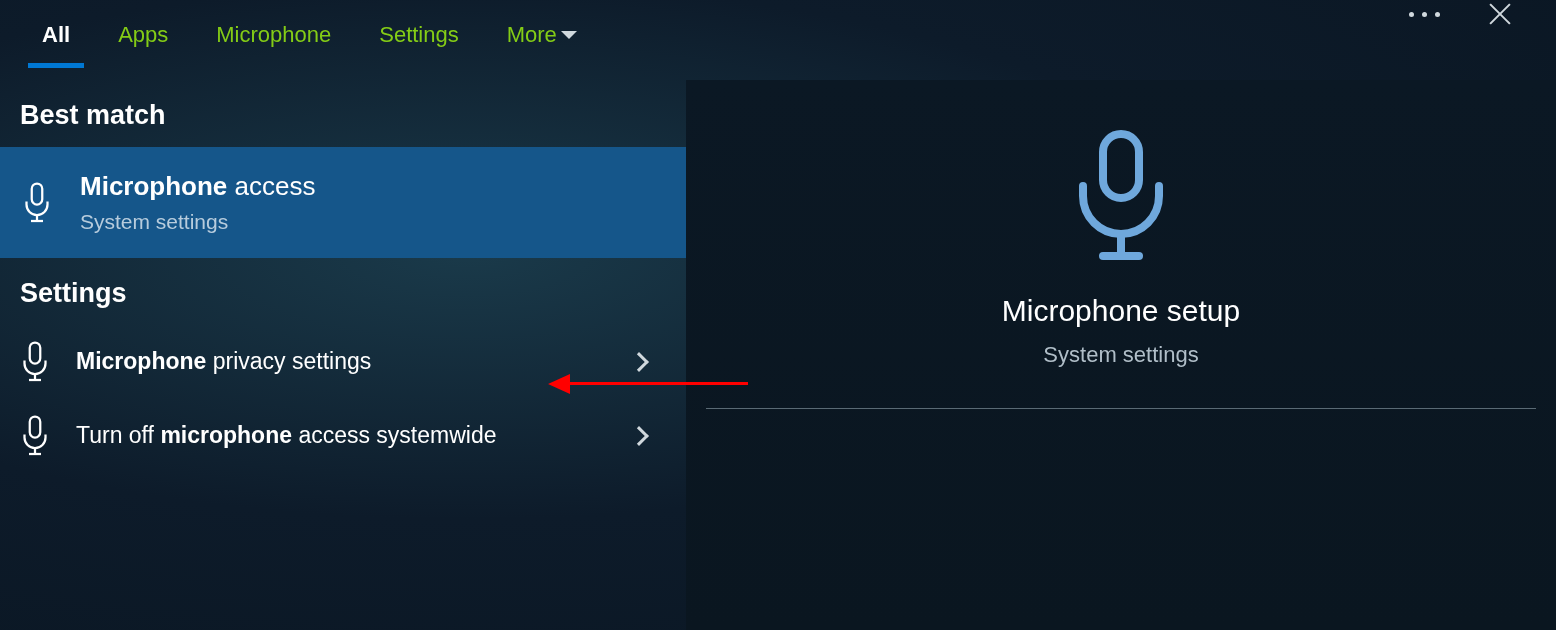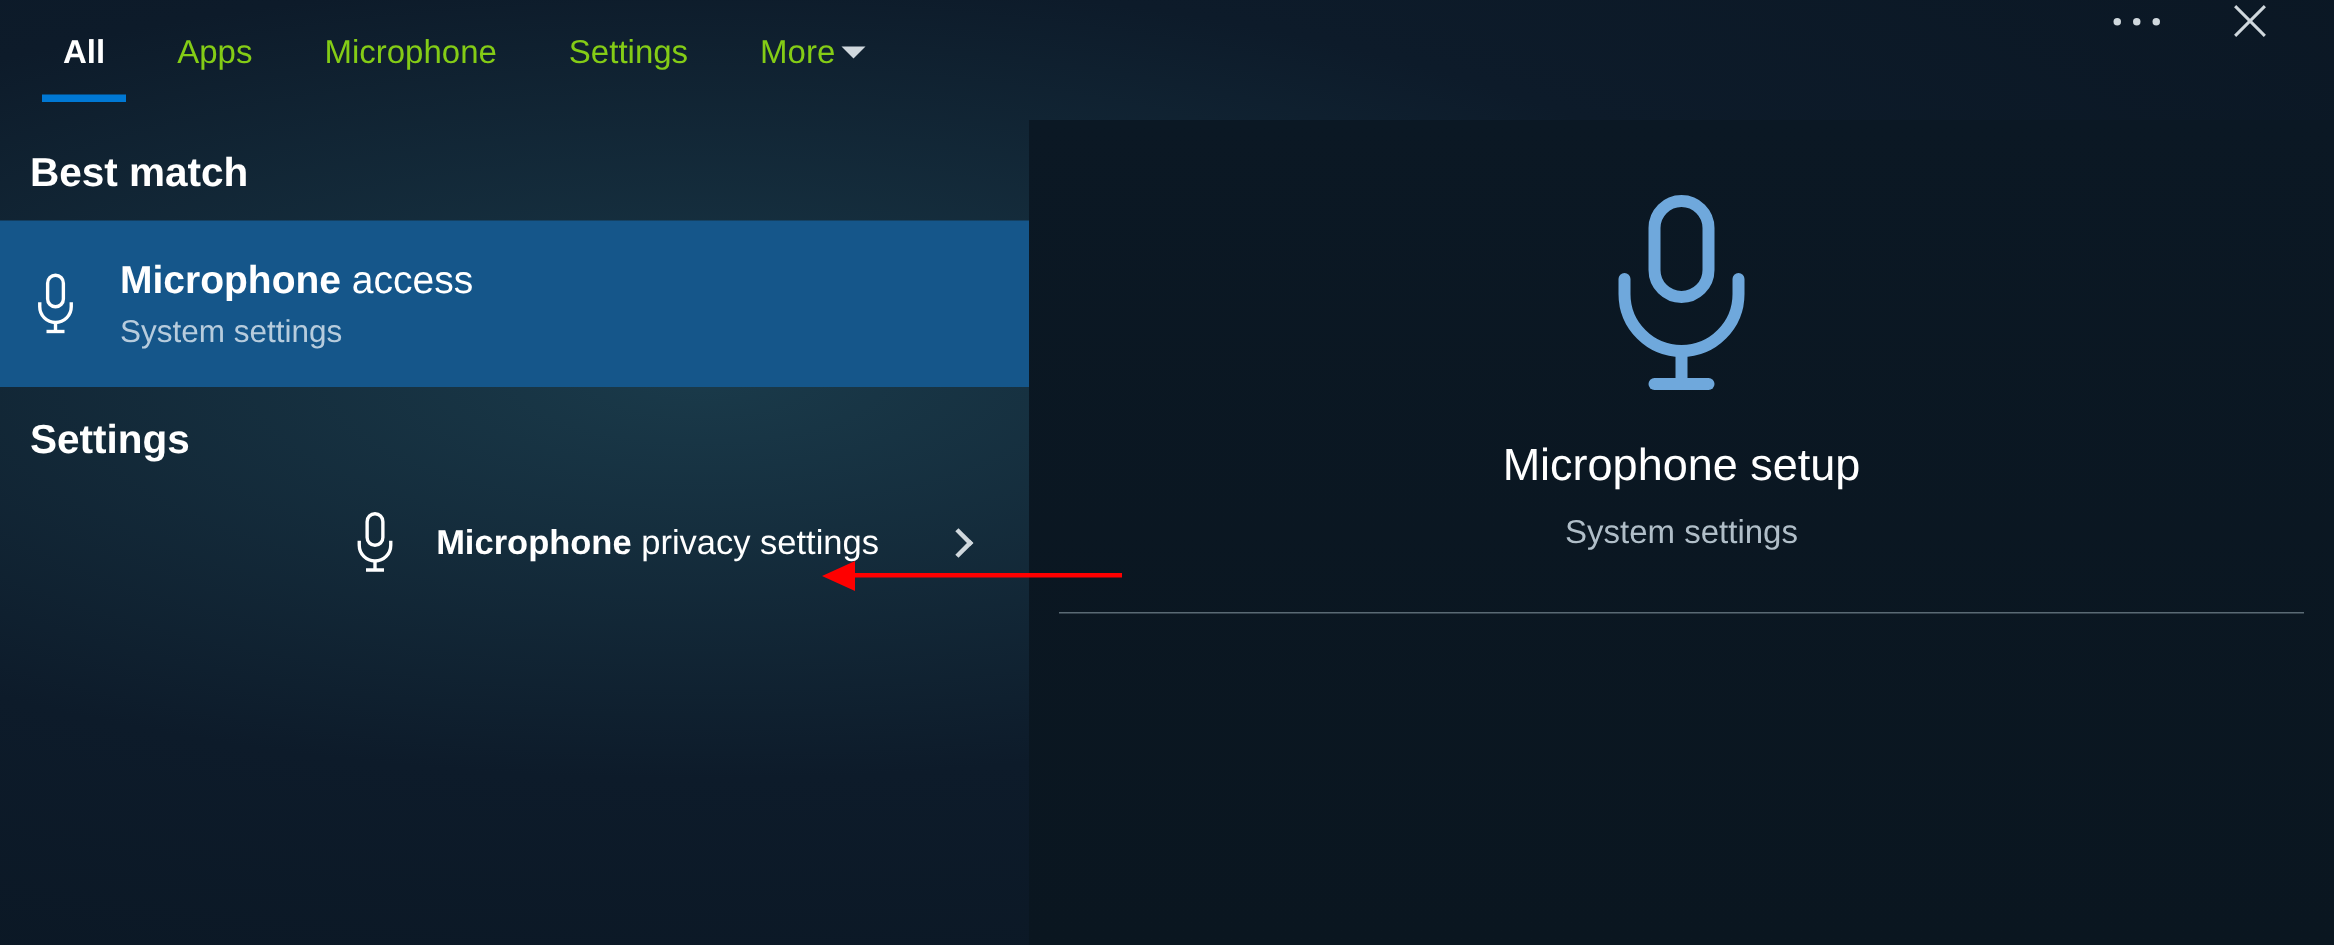--- a/index.html
+++ b/index.html
@@ -130,21 +130,20 @@
   .best-match .title b { font-weight: 600; }
   .best-match .sub {
     font-size: 21px;
     color: #b7ccdd;
     margin-top: 8px;
   }
 
   .settings-list {
     display: flex;
     flex-direction: column;
-    align-items: flex-end;
   }
   .setting-item {
     display: flex;
     align-items: center;
     padding: 16px 40px 16px 20px;
     gap: 26px;
     cursor: pointer;
     position: relative;
   }
   .setting-item .txt {
@@ -299,20 +298,34 @@
               <line x1="20" y1="44" x2="20" y2="52" stroke="#fff" stroke-width="3"></line>
               <line x1="12" y1="52" x2="28" y2="52" stroke="#fff" stroke-width="3"></line>
             </svg>
           </div>
           <div class="txt">
             <span></span><b>Microphone</b><span> privacy settings</span>
           </div>
           <div class="chevron-right"></div>
         </div>
 
+        <div class="setting-item">
+          <div class="mic-icon-sm">
+            <svg viewBox="0 0 40 56">
+              <rect x="13" y="2" width="14" height="28" rx="7" fill="none" stroke="#fff" stroke-width="3"></rect>
+              <path d="M6 26 v4 a14 14 0 0 0 28 0 v-4" fill="none" stroke="#fff" stroke-width="3"></path>
+              <line x1="20" y1="44" x2="20" y2="52" stroke="#fff" stroke-width="3"></line>
+              <line x1="12" y1="52" x2="28" y2="52" stroke="#fff" stroke-width="3"></line>
+            </svg>
+          </div>
+          <div class="txt">
+            <span>Turn off </span><b>microphone</b><span> access systemwide</span>
+          </div>
+          <div class="chevron-right"></div>
+        </div>
 
 
       </div>
 
       <div class="red-arrow">
         <div class="head"></div>
         <div class="shaft"></div>
       </div>
 
     </div>

